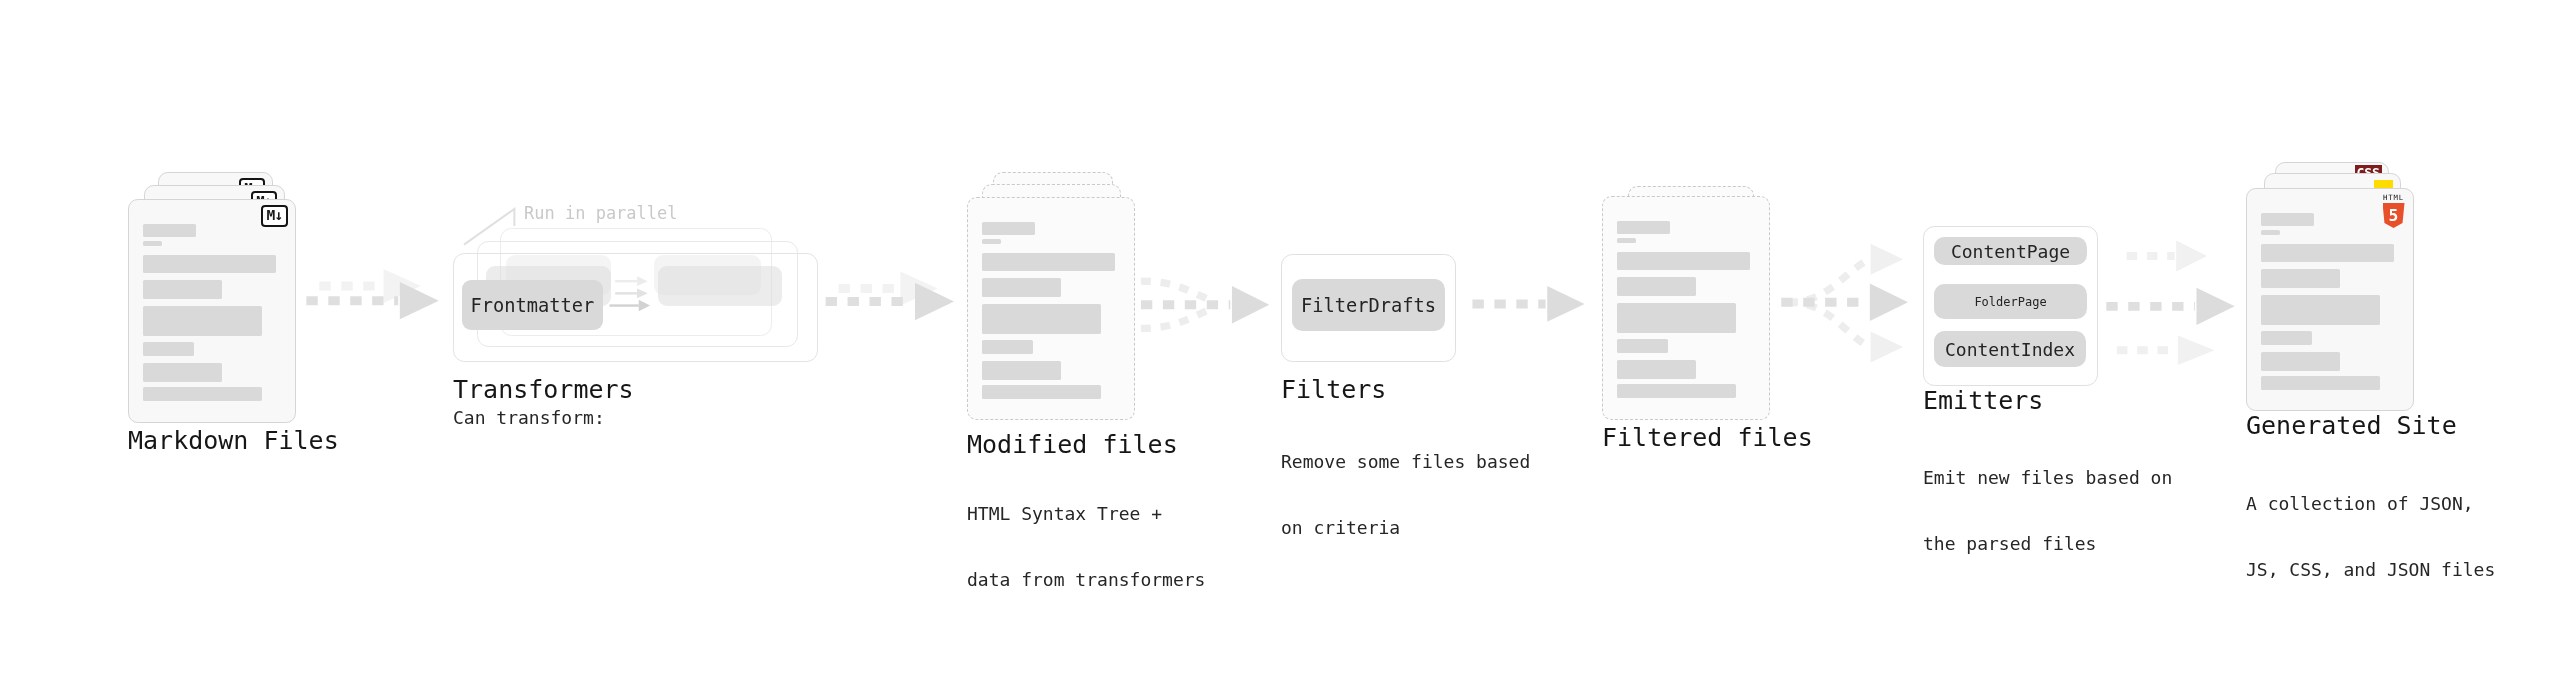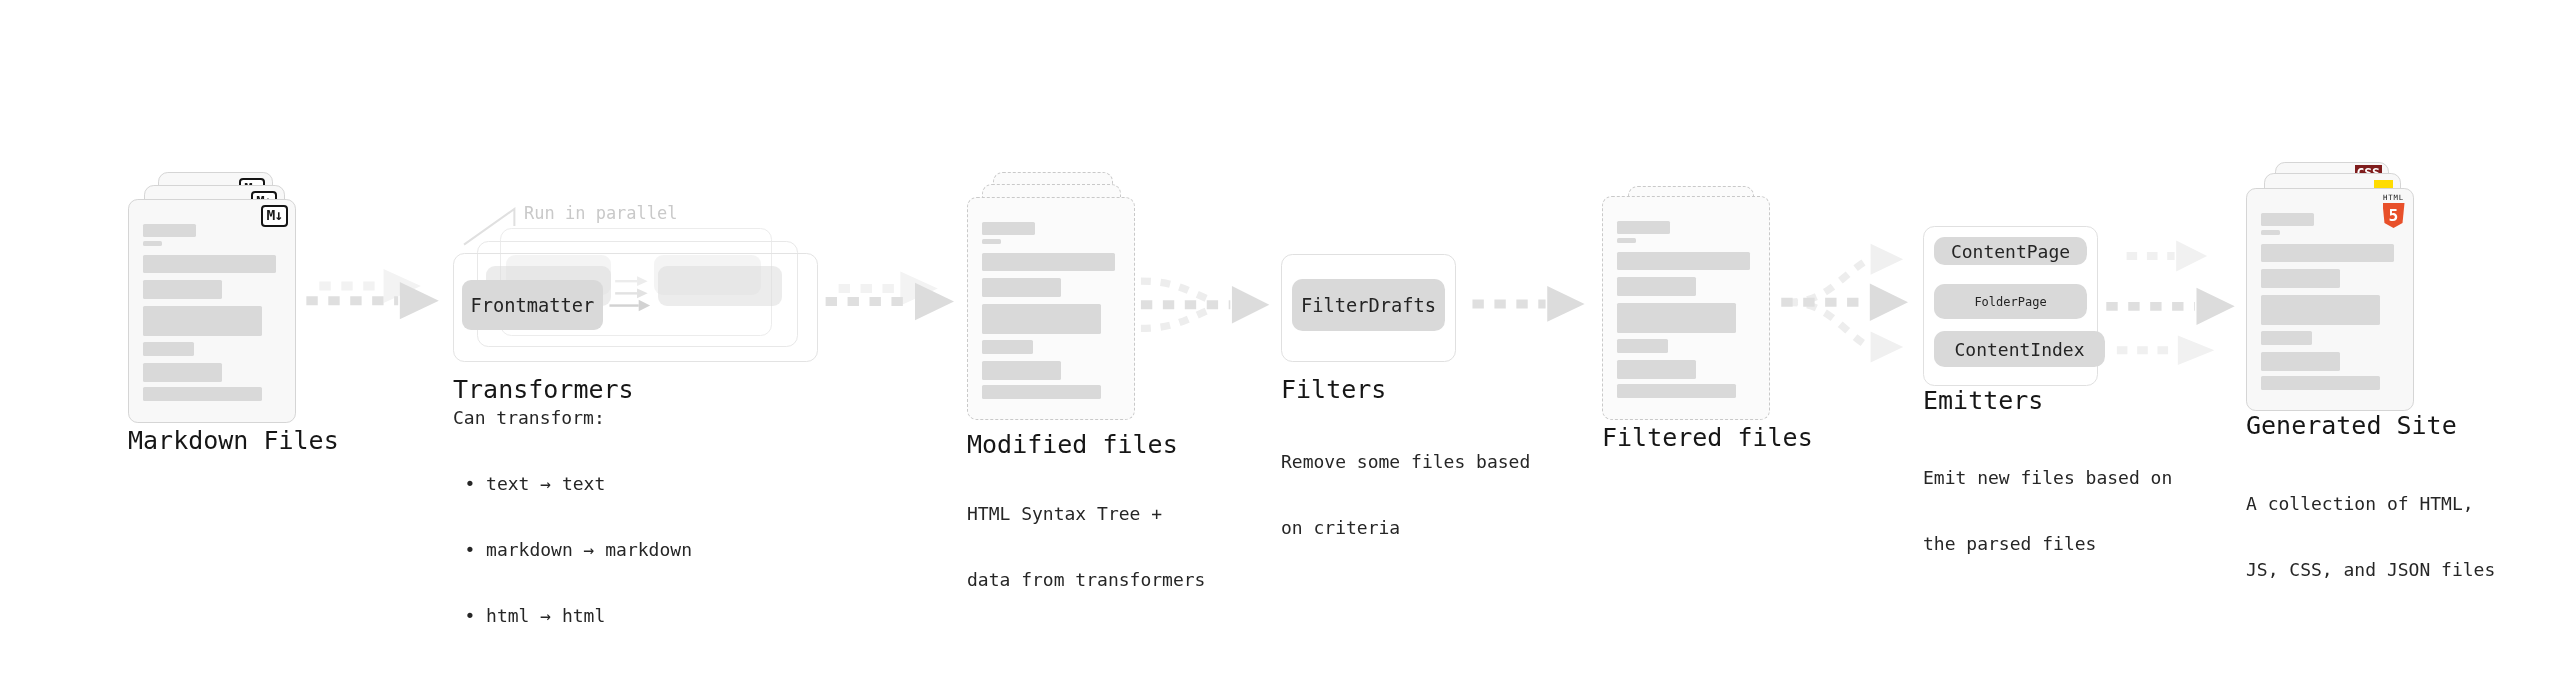--- a/index.html
+++ b/index.html
@@ -137,25 +137,20 @@
 
   <div class="t-btn g2" style="left:506px;top:255px;width:105px;height:40px;"></div>
   <div class="t-btn g1" style="left:486px;top:266px;width:125px;height:40px;"></div>
   <div class="t-btn" style="left:462px;top:280px;width:141px;height:50px;">Frontmatter</div>
 
   <div class="t-btn g2" style="left:654px;top:255px;width:107px;height:40px;"></div>
   <div class="t-btn g1" style="left:658px;top:266px;width:124px;height:40px;"></div>
 
   <div class="stage-label" style="left:453px;top:375px;">Transformers</div>
   <div class="stage-caption" style="left:453px;top:407px;">Can transform:</div>
-  <div class="stage-caption bullets" style="left:453px;top:429px;">
-    <div>• text → text</div>
-    <div>• markdown → markdown</div>
-    <div>• html → html</div>
-  </div>
 
   <div class="card dashed" style="left:993px;top:172px;width:118px;height:89px;"></div>
   <div class="card dashed" style="left:982px;top:184px;width:137px;height:106px;"></div>
   <div class="card dashed doc-bars" style="left:967px;top:197px;width:166px;height:221px;">
       <div class="bar" style="top: 24.4px; width: 53px; height: 12.2px;"></div>
       <div class="bar" style="top: 41px; width: 18.7px; height: 4.9px;"></div>
       <div class="bar" style="top: 55px; width: 133px; height: 18px;"></div>
       <div class="bar" style="top: 80px; width: 79px; height: 18.7px;"></div>
       <div class="bar" style="top: 106px; width: 119px; height: 30px;"></div>
       <div class="bar" style="top: 142px; width: 51px; height: 14px;"></div>
@@ -185,21 +180,21 @@
       <div class="bar" style="top: 106px; width: 119px; height: 30px;"></div>
       <div class="bar" style="top: 142px; width: 51px; height: 14px;"></div>
       <div class="bar" style="top: 163px; width: 79px; height: 18.7px;"></div>
       <div class="bar" style="top: 187px; width: 119px; height: 14px;"></div>
     </div>
   <div class="stage-label" style="left:1602px;top:423px;">Filtered files</div>
 
   <div class="panel" style="left:1923px;top:226px;width:173px;height:158px;"></div>
   <div class="t-btn" style="left:1934px;top:237px;width:153px;height:28px;border-radius:10.6px;font-size:18px;">ContentPage</div>
   <div class="t-btn" style="left:1934px;top:284px;width:153px;height:35px;border-radius:10.6px;font-size:12px;">FolderPage</div>
-  <div class="t-btn" style="left:1934px;top:331px;width:171px;height:36px;border-radius:10.6px;font-size:18px;">ContentIndex</div>
+  <div class="t-btn" style="left:1934px;top:331px;width:152px;height:36px;border-radius:10.6px;font-size:18px;">ContentIndex</div>
   <div class="stage-label" style="left:1923px;top:386px;">Emitters</div>
   <div class="stage-caption" style="left:1923px;top:423px;">
     <div>Emit new files based on</div>
     <div>the parsed files</div>
   </div>
 
   <div class="card" style="left:2275px;top:162px;width:112px;height:114px;">
     <div class="css-badge">
       <div class="css-text">CSS</div>
       <div class="css-bar"></div>
@@ -219,18 +214,18 @@
       <div class="bar" style="top: 41px; width: 18.7px; height: 4.9px;"></div>
       <div class="bar" style="top: 55px; width: 133px; height: 18px;"></div>
       <div class="bar" style="top: 80px; width: 79px; height: 18.7px;"></div>
       <div class="bar" style="top: 106px; width: 119px; height: 30px;"></div>
       <div class="bar" style="top: 142px; width: 51px; height: 14px;"></div>
       <div class="bar" style="top: 163px; width: 79px; height: 18.7px;"></div>
       <div class="bar" style="top: 187px; width: 119px; height: 14px;"></div>
     </div>
   <div class="stage-label" style="left:2246px;top:411px;">Generated Site</div>
   <div class="stage-caption" style="left:2246px;top:449px;">
-    <div>A collection of HTML,</div>
+    <div>A collection of JSON,</div>
     <div>JS, CSS, and JSON files</div>
   </div>
 
 </div>
 
 
 </body></html>

